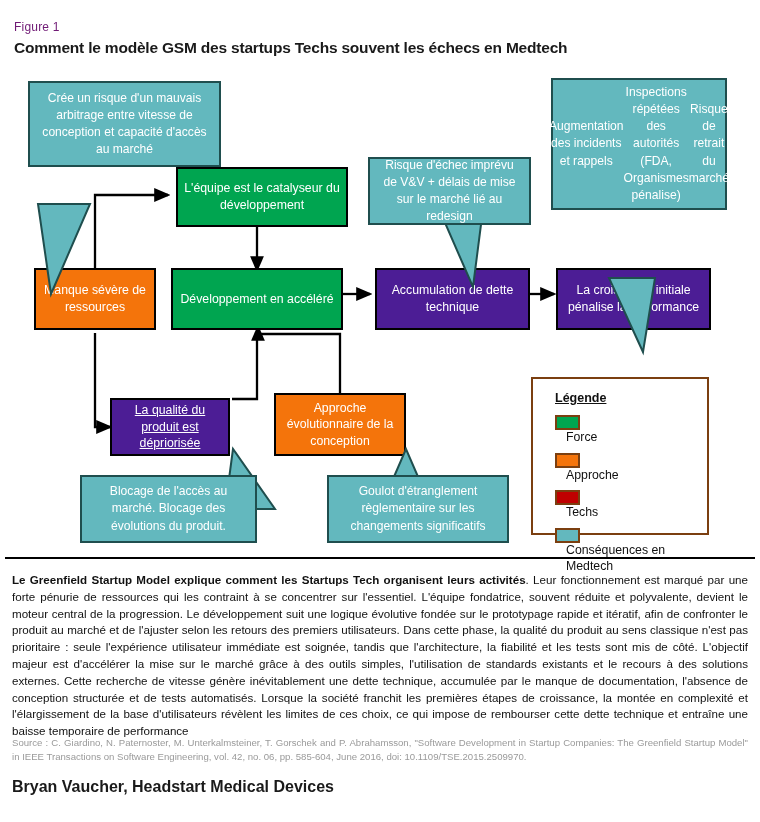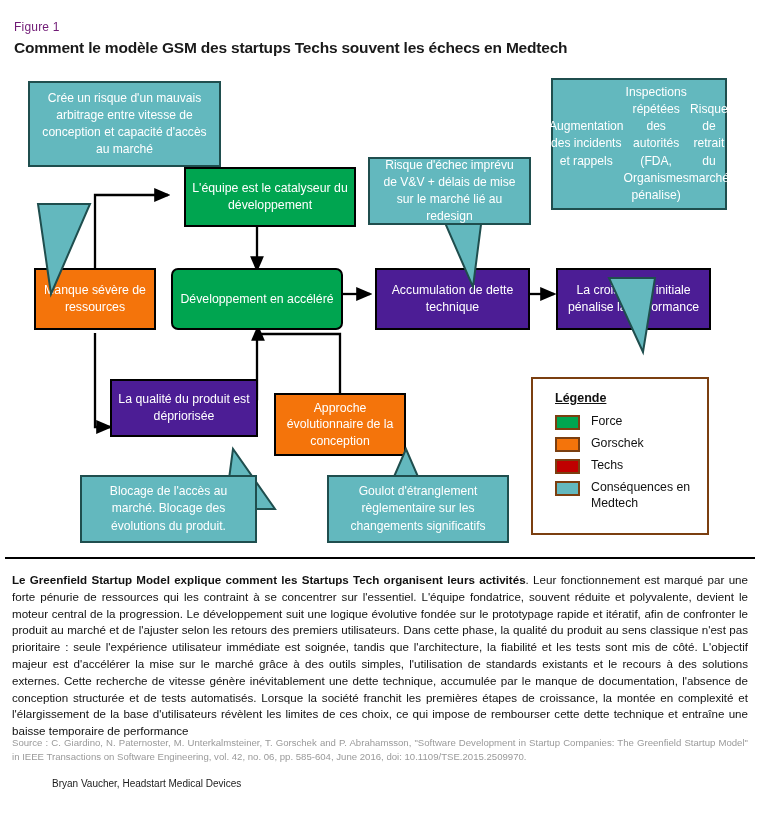--- a/index.html
+++ b/index.html
@@ -70,21 +70,21 @@
     border:2px solid #7B3F10;
     background:#fff;
     box-sizing:border-box;
     z-index:7;
   }
   .legend-title{
     font-size:12.5px;font-weight:bold;color:#111;
     text-decoration:underline;
     margin:12px 4px 9px 22px;
   }
-  .legend-row{display:flex;align-items:flex-start;margin:0 0 6px 22px;}
+  .legend-row{display:flex;align-items:flex-start;margin:0 0 6px 22px;flex-direction:column;}
   .swatch{
     width:25px;height:15px;border:2px solid #7B3F10;box-sizing:border-box;
     flex:0 0 auto;margin-top:1px;
   }
   .legend-label{font-size:12.3px;color:#111;margin-left:11px;line-height:1.28;max-width:108px;}
 
   
   .rule{position:absolute;left:5px;top:557px;width:750px;height:2px;background:#000;}
 
   
@@ -95,21 +95,21 @@
   }
   .body-text b{font-weight:bold;}
 
   .source{
     position:absolute;left:12px;top:736px;width:736px;
     font-size:9.6px;line-height:1.5;color:#9a9a9a;
     text-align:justify;
   }
   .byline{
     position:absolute;left:12px;top:778px;
-    font-size:10px;font-weight:normal;color:#1a1a1a;margin-left:40px;
+    font-size:16px;font-weight:bold;color:#1a1a1a;
   }
 </style>
 </head>
 <body>
 
 <div class="page">
 
   <div class="fig-label">Figure 1</div>
   <div class="fig-title">Comment le modèle GSM des startups Techs souvent les échecs en Medtech</div>
 
@@ -171,42 +171,42 @@
 
     <svg class="tail" style="left:358px;top:385px;width:120px;height:70px;" viewBox="0 0 120 70">
       <path d="M22,62 L48,2 L74,62 Z" fill="#63B8BE" stroke="#1F4E4E" stroke-width="2"></path>
     </svg>
     <div class="callout" style="left:327px;top:413px;width:182px;height:68px;">
       <p>Goulot d'étranglement règlementaire sur les changements significatifs</p>
     </div>
 
     <div class="node orange" style="left:34px;top:206px;width:122px;height:62px;z-index:4;">Manque sévère de ressources</div>
 
-    <div class="node green" style="left:184px;top:105px;width:172px;height:60px;z-index:4;">L'équipe est le catalyseur du développement</div>
-
-    <div class="node green" style="left:171px;top:206px;width:172px;height:62px;z-index:4;border-radius:7px;">Développement en accéléré</div>
+    <div class="node green" style="left:176px;top:105px;width:172px;height:60px;z-index:4;">L'équipe est le catalyseur du développement</div>
+
+    <div class="node green" style="left:171px;top:206px;width:172px;height:62px;z-index:4;">Développement en accéléré</div>
 
     <div class="node red" style="left:375px;top:206px;width:155px;height:62px;z-index:4;">Accumulation de dette technique</div>
 
     <div class="node red" style="left:556px;top:206px;width:155px;height:62px;z-index:4;">La croissance initiale pénalise la performance</div>
 
-    <div class="node red" style="left:110px;top:317px;width:148px;height:58px;z-index:4;">La qualité du produit est dépriorisée</div>
+    <div class="node red" style="left:110px;top:336px;width:120px;height:58px;z-index:4;text-decoration:underline;">La qualité du produit est dépriorisée</div>
 
     <div class="node orange" style="left:274px;top:331px;width:132px;height:63px;z-index:4;">Approche évolutionnaire de la conception</div>
 
     <div class="legend" style="left:531px;top:315px;width:178px;height:158px;">
       <div class="legend-title">Légende</div>
 
       <div class="legend-row">
         <span class="swatch" style="background:#00A550;"></span>
         <span class="legend-label">Force</span>
       </div>
       <div class="legend-row">
         <span class="swatch" style="background:#F4740B;"></span>
-        <span class="legend-label">Gorschek</span>
+        <span class="legend-label">Approche</span>
       </div>
       <div class="legend-row">
         <span class="swatch" style="background:#C00000;"></span>
         <span class="legend-label">Techs</span>
       </div>
       <div class="legend-row">
         <span class="swatch" style="background:#63B8BE;"></span>
         <span class="legend-label">Conséquences en Medtech</span>
       </div>
     </div>

